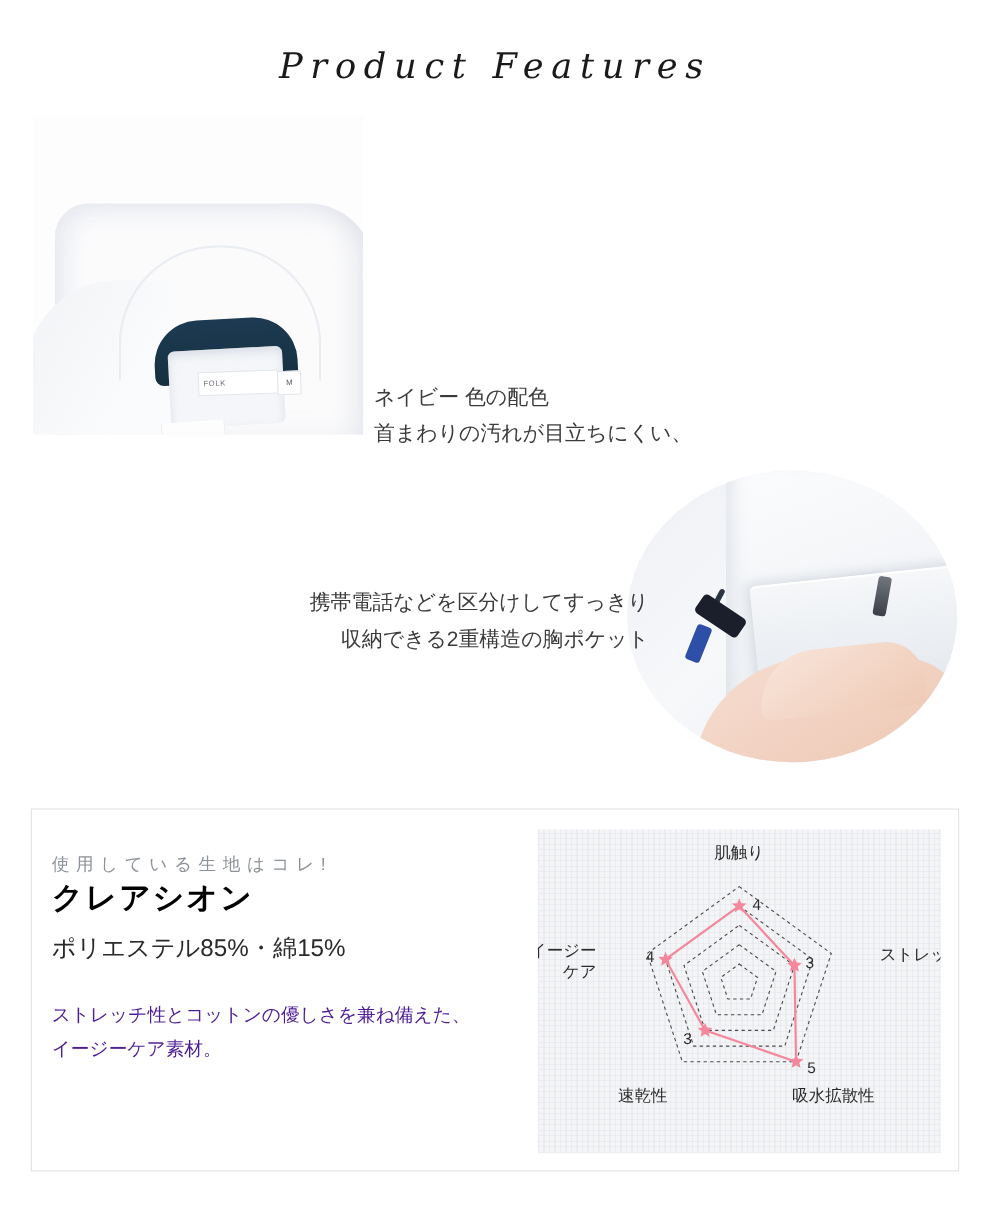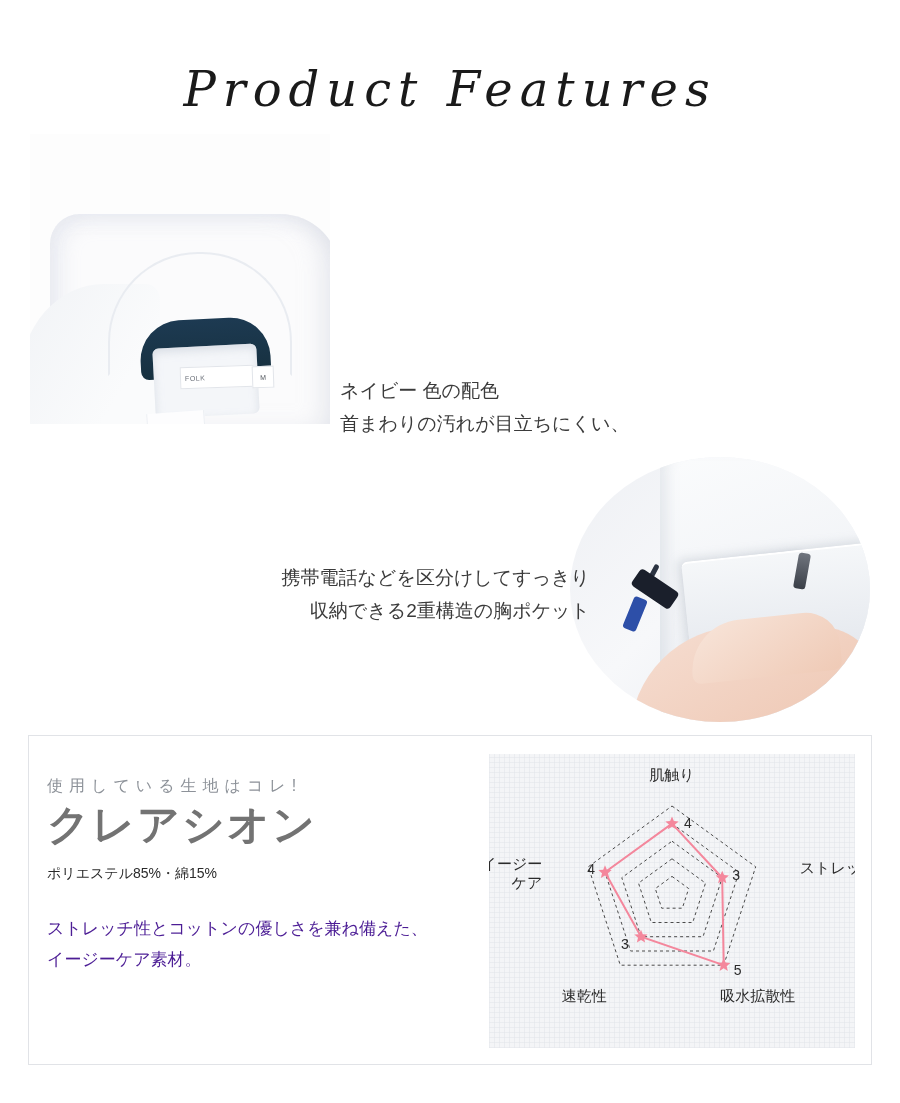--- a/index.html
+++ b/index.html
@@ -14,28 +14,27 @@
     color: #333333;
     position: relative;
     overflow: hidden;
   }
 
   
   .page-title {
     text-align: center;
     font-family: "DejaVu Serif", serif;
     font-style: italic;
-    font-size: 48px;
+    font-size: 32px;
     letter-spacing: 7px;
     color: #1a1a1a;
     padding-top: 30px;
     height: 70px;
     line-height: 60px;
     font-weight: 400;
-    margin-top: 29px;
   }
 
   
   .feature-collar {
     position: relative;
     height: 310px;
   }
   .collar-photo {
     position: absolute;
     left: 30px;
@@ -285,28 +284,28 @@
     left: 18px;
     top: 40px;
     width: 440px;
   }
   .fabric-kicker {
     font-size: 16px;
     letter-spacing: 6px;
     color: #8d9299;
   }
   .fabric-name {
-    font-size: 42px;
+    font-size: 28px;
     font-weight: bold;
-    color: #737373;
+    color: #000000;
     letter-spacing: 2px;
     margin-bottom: 12px;
   }
   .fabric-composition {
-    font-size: 14px;
+    font-size: 22px;
     color: #2a2a2a;
     margin-bottom: 30px;
   }
   .fabric-desc {
     font-size: 17px;
     line-height: 1.85;
     color: #4c1d95;
   }
 
   

